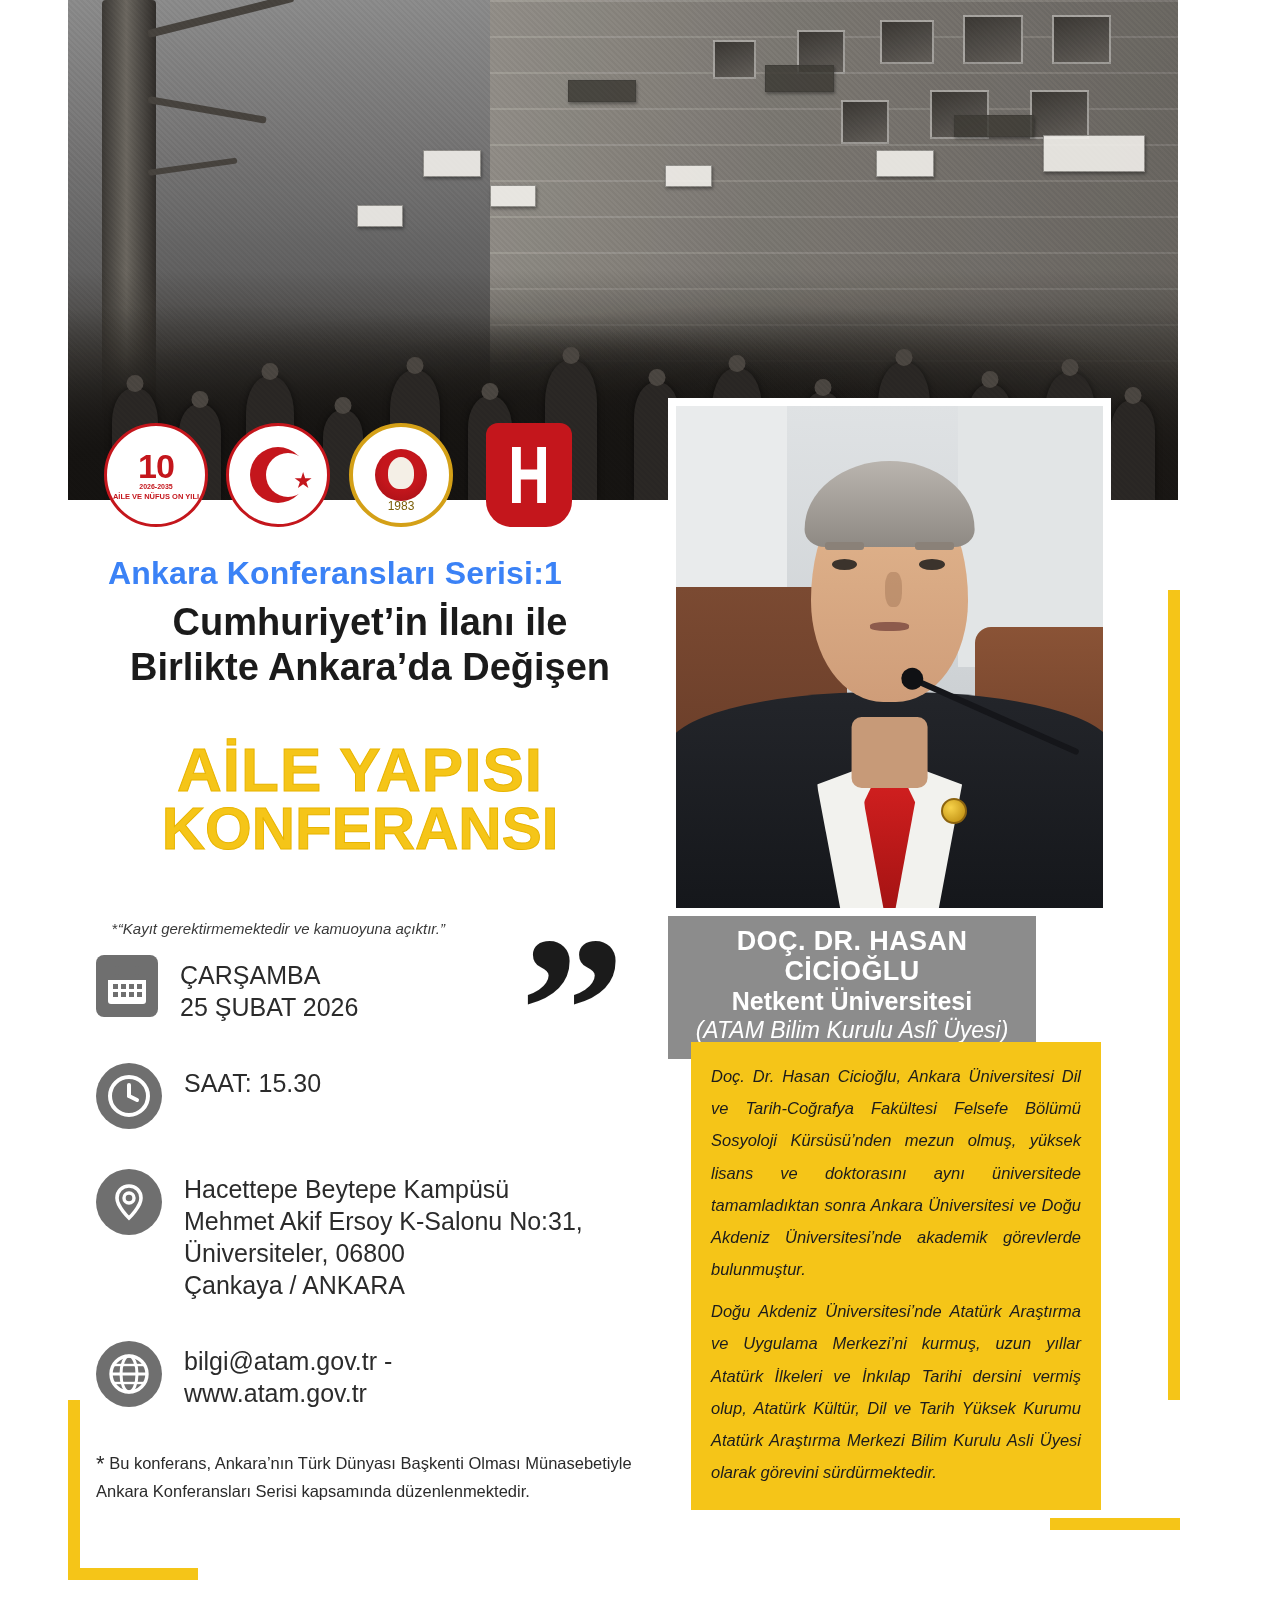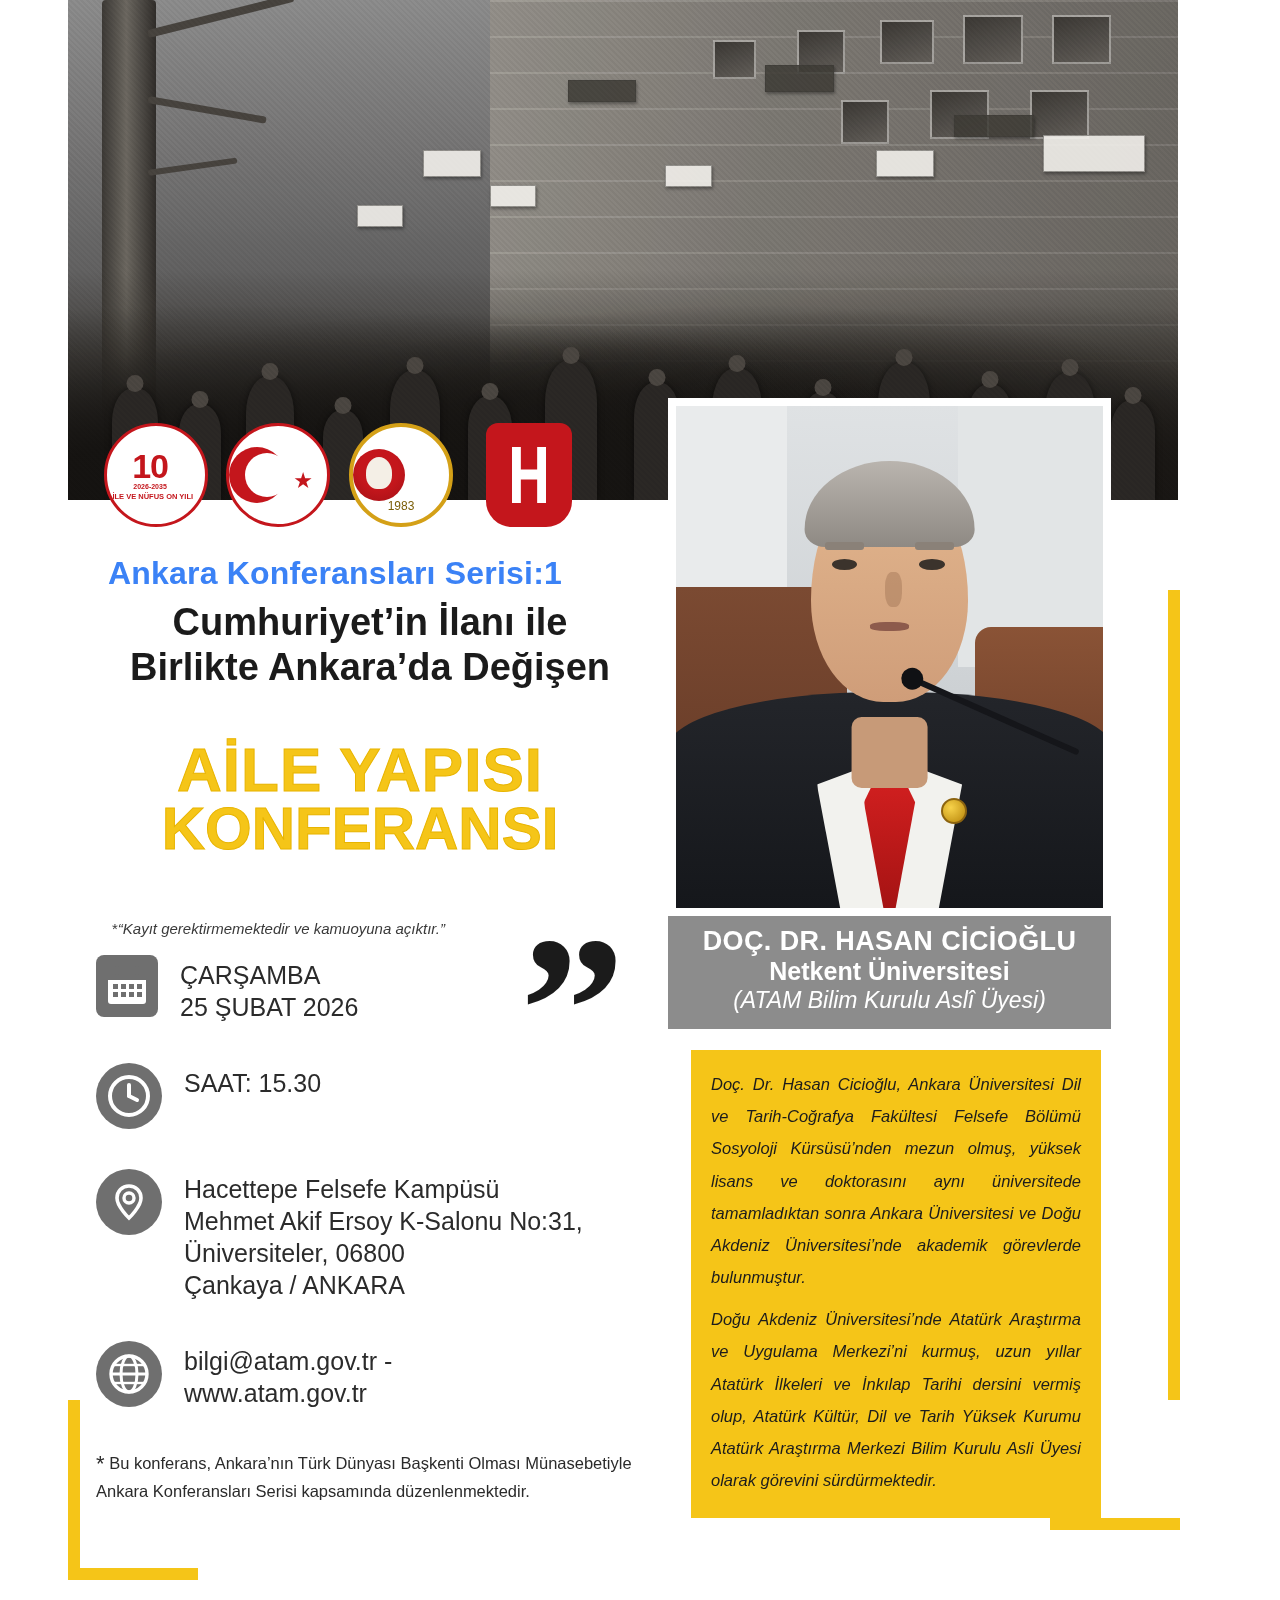--- a/index.html
+++ b/index.html
@@ -258,21 +258,21 @@
   .logo-circle {
     width: 104px;
     height: 104px;
     border-radius: 50%;
     background: #fff;
     box-sizing: border-box;
     position: relative;
     overflow: hidden;
     border: 3px solid #c4161c;
     display: flex;
-    align-items: flex-start;
+    align-items: center;
     justify-content: center;
     flex-direction: column;
   }
   .logo1 { left: 0; }
   .logo2 { left: 122px; }
   .logo3 { left: 245px; }
   .logo4 { left: 382px; }
 
   .logo1 .inner {
     color: #c4161c;
@@ -471,21 +471,21 @@
     width: 130px;
     height: 12px;
     background: #f5c518;
   }
 
   
   .speaker-bar {
     position: absolute;
     left: 668px;
     top: 916px;
-    width: 443px;
+    width: 368px;
     background: #8c8c8c;
     color: #fff;
     text-align: center;
     padding: 10px 8px 14px;
     box-sizing: border-box;
   }
   .speaker-bar .nm {
     font-size: 27px;
     font-weight: 700;
     letter-spacing: 0.4px;
@@ -509,21 +509,20 @@
     top: 1042px;
     width: 410px;
     background: #f5c518;
     padding: 18px 20px 22px;
     box-sizing: border-box;
     font-size: 16.5px;
     line-height: 1.95;
     color: #1c1c1c;
     font-style: italic;
     text-align: justify;
-    margin-top: 8px;
   }
   .bio p { margin: 0 0 10px; }
   .bio p:last-child { margin-bottom: 0; }
 
   .yellow-right {
     position: absolute;
     left: 1168px;
     top: 590px;
     width: 12px;
     height: 810px;
@@ -678,21 +677,21 @@
     </div>
 
     <div class="info-row">
       <div class="ic">
         <svg width="44" height="44" viewBox="0 0 44 44" aria-hidden="true">
           <path d="M22 6c-7 0-12 5.4-12 12 0 8.6 12 20 12 20s12-11.4 12-20c0-6.6-5-12-12-12z" fill="none" stroke="#ffffff" stroke-width="3.6"></path>
           <circle cx="22" cy="18" r="5" fill="none" stroke="#ffffff" stroke-width="3.4"></circle>
         </svg>
       </div>
       <div class="info-text">
-        <div>Hacettepe Felsefe Kampüsü</div>
+        <div>Hacettepe Beytepe Kampüsü</div>
         <div>Mehmet  Akif Ersoy K-Salonu No:31,</div>
         <div>Üniversiteler, 06800</div>
         <div>Çankaya / ANKARA</div>
       </div>
     </div>
 
     <div class="info-row">
       <div class="ic">
         <svg width="44" height="44" viewBox="0 0 44 44" aria-hidden="true">
           <circle cx="22" cy="22" r="18" fill="none" stroke="#ffffff" stroke-width="3.4"></circle>

